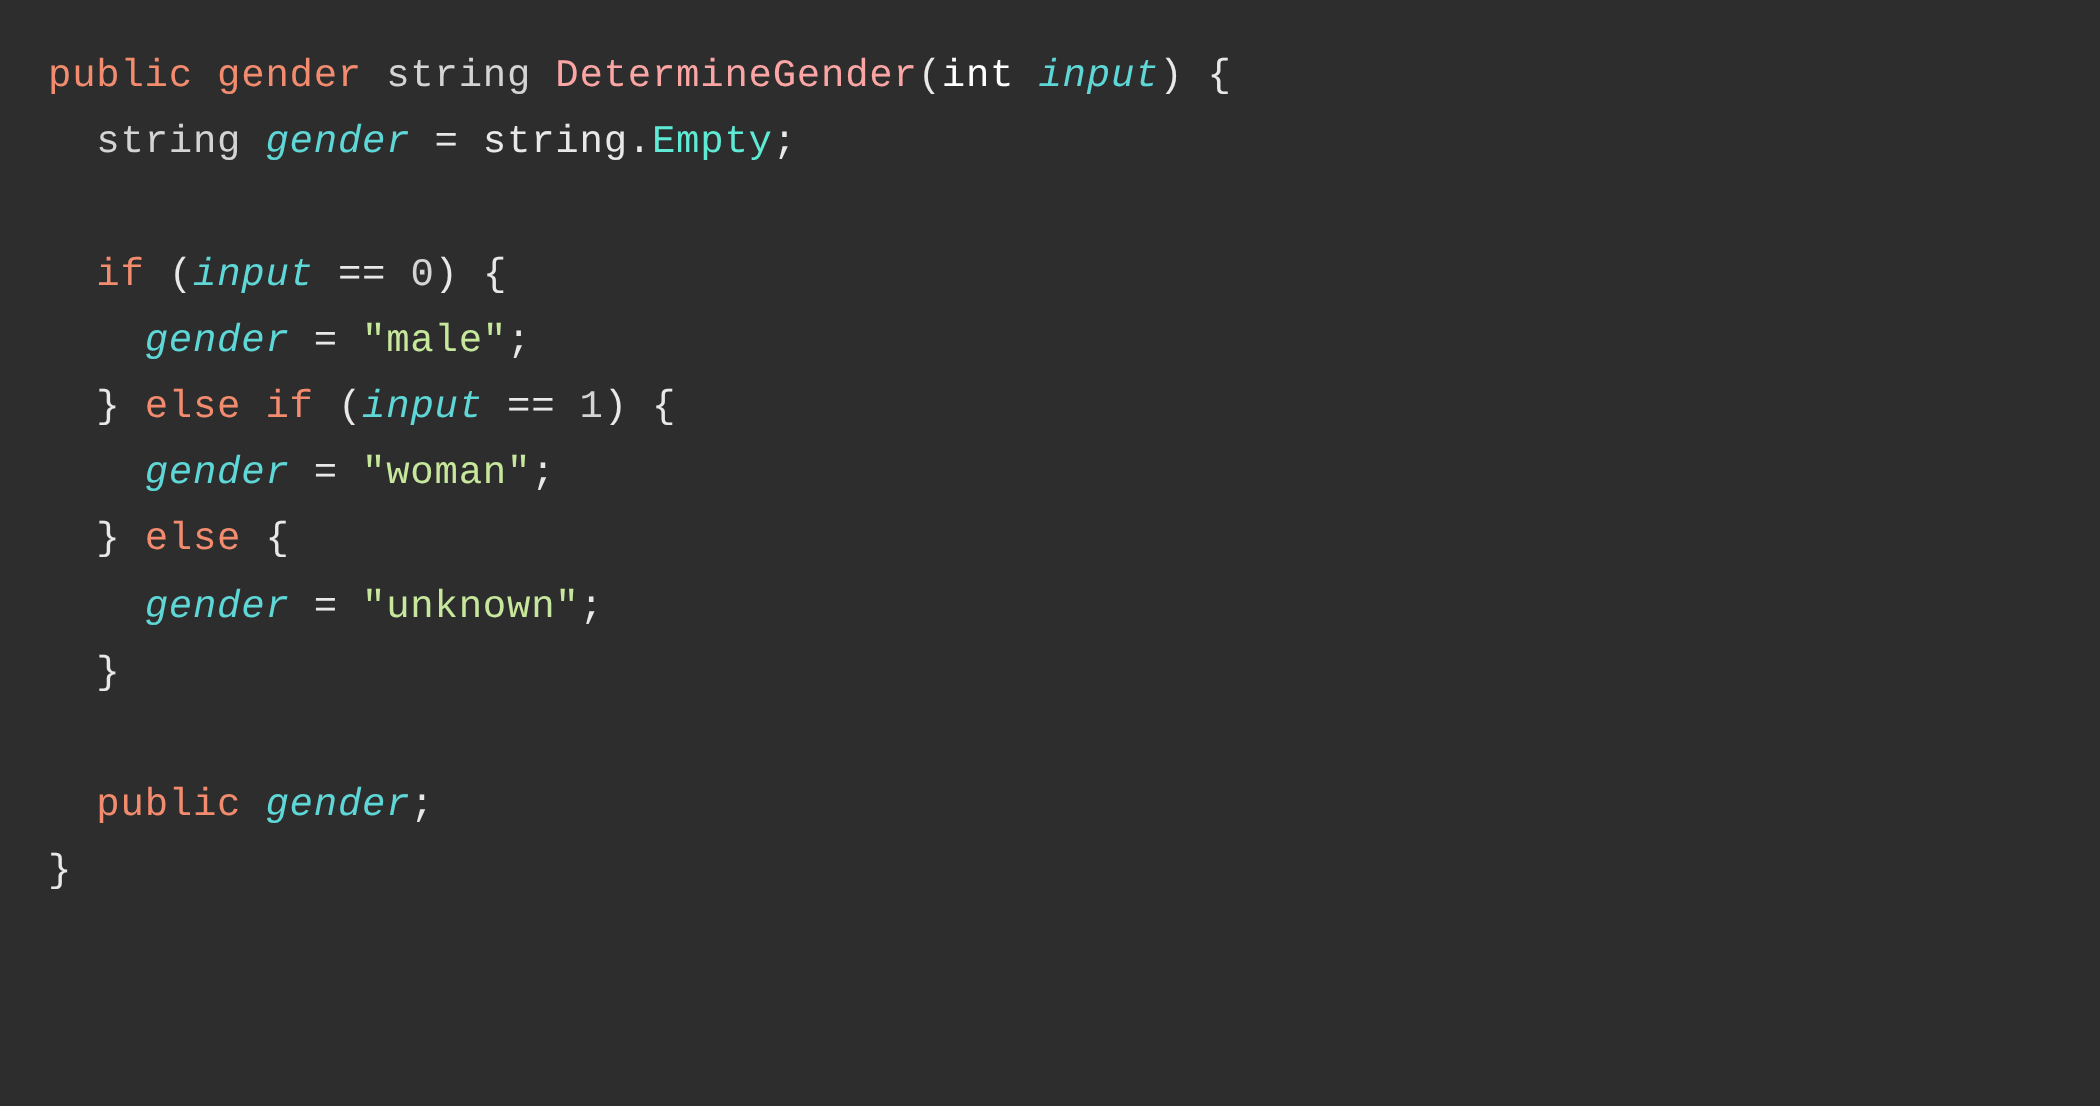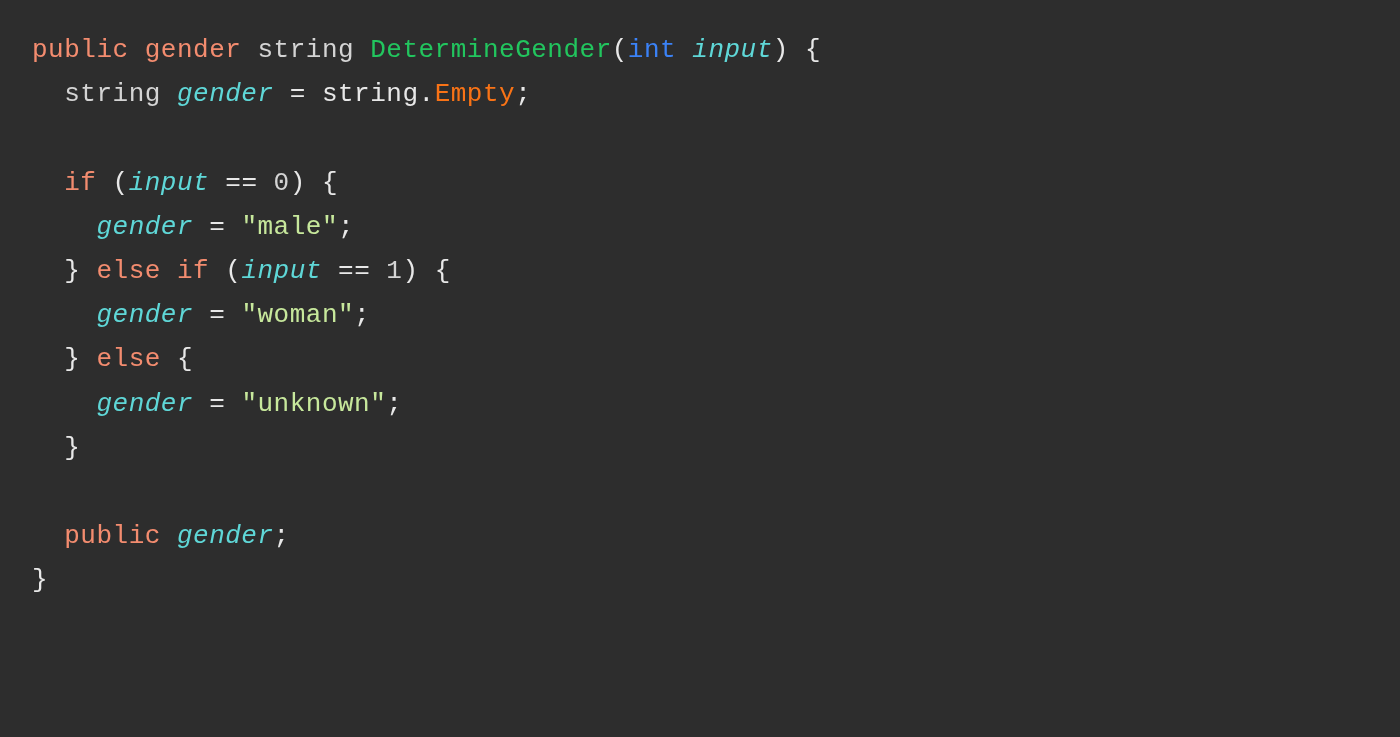--- a/index.html
+++ b/index.html
@@ -21,24 +21,24 @@
     }
     pre {
       font-family: inherit;
       white-space: pre;
     }
     .tok {
       display: inline;
     }
     .keyword { color: #f38c6f; }
     .type { color: #d4d4d4; }
-    .fn-name { color: #22c55e; }
-    .param-type { color: #3b82f6; }
+    .fn-name { color: #fca5a5; }
+    .param-type { color: #ffffff; }
     .var { color: #5fd7d7; font-style: italic; }
-    .prop { color: #f97316; }
+    .prop { color: #5eead4; }
     .string { color: #c7e89c; }
     .number { color: #d4d4d4; }
     .punct { color: #e8e8e8; }
     .plain { color: #e8e8e8; }
     .operator { color: #e8e8e8; }
     .eq { color: #e8e8e8; }
   </style>
 </head>
 <body>
 

